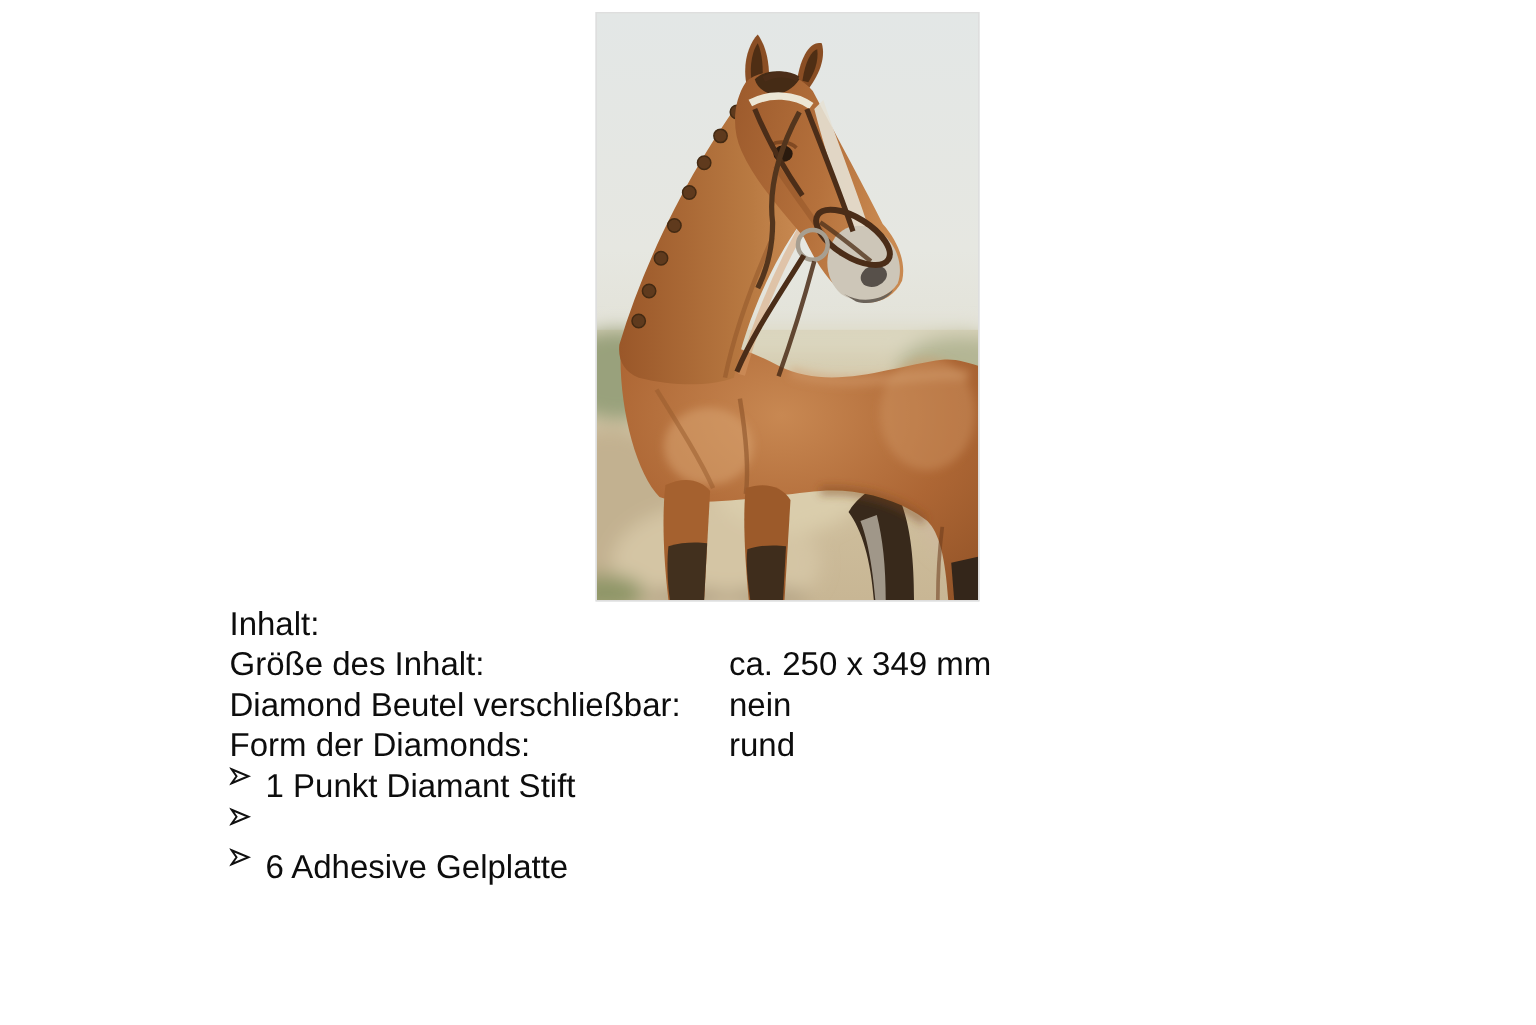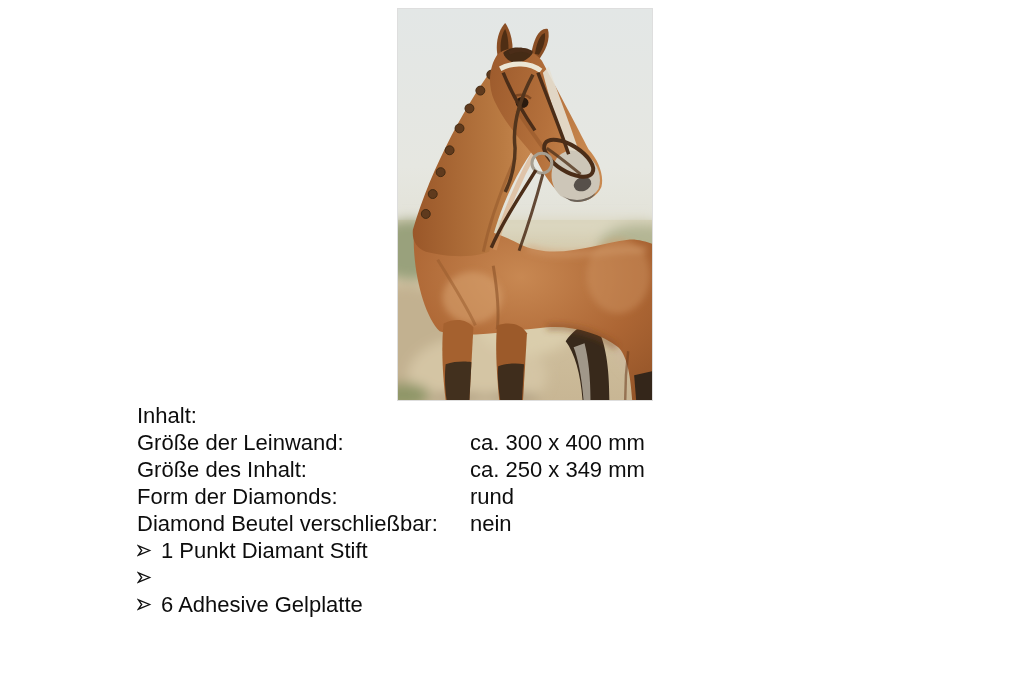--- a/index.html
+++ b/index.html
@@ -20,25 +20,25 @@
     background: #e4e8e5;
   }
   .photo svg { display: block; width: 100%; height: 100%; }
   .specs {
     position: absolute;
     left: 137px; top: 402px;
     font-size: 22px;
     line-height: 27px;
     white-space: nowrap;
   }
-  .spec-row { display: flex; }
+  .spec-row { display: flex; margin-left: 16px; }
   .spec-label { flex: 0 0 333px; }
   .spec-value {}
   .tool-list { display: flex; flex-direction: column; }
-  .tool-item { display: flex; align-items: center; height: 27px; }
+  .tool-item { display: flex; height: 27px; }
   .bullet-icon { width: 15px; height: 15px; flex: 0 0 15px; margin-right: 9px; }
 </style>
 </head>
 <body>
 
 <div class="photo">
   <svg viewBox="0 0 256 393" preserveAspectRatio="none" aria-hidden="true">
     <defs>
       <linearGradient id="sky" x1="0" y1="0" x2="0" y2="1">
         <stop offset="0" stop-color="#e3e7e6"></stop>
@@ -160,39 +160,35 @@
 </div>
 
 <div class="specs">
 
   <div class="spec-row">
     <span class="spec-label">Inhalt:</span>
     <span class="spec-value"></span>
   </div>
 
 
-  <div class="spec-row">
-    <span class="spec-label">Größe der Leinwand:</span>
-    <span class="spec-value">ca. 300 x 400 mm</span>
-  </div>
 
   <div class="spec-row">
     <span class="spec-label">Größe des Inhalt:</span>
     <span class="spec-value">ca. 250 x 349 mm</span>
   </div>
 
 
   <div class="spec-row">
+    <span class="spec-label">Diamond Beutel verschließbar:</span>
+    <span class="spec-value">nein</span>
+  </div>
+
+  <div class="spec-row">
     <span class="spec-label">Form der Diamonds:</span>
     <span class="spec-value">rund</span>
-  </div>
-
-  <div class="spec-row">
-    <span class="spec-label">Diamond Beutel verschließbar:</span>
-    <span class="spec-value">nein</span>
   </div>
 
   <div class="spec-row">
     <div class="tool-list">
       <div class="tool-item">
         <svg class="bullet-icon" viewBox="0 0 16 16" aria-hidden="true">
           <path d="M1.5,3 L13.5,8 L1.5,13 L5,8 Z" fill="#ffffff" stroke="#101010" stroke-width="1.4" stroke-linejoin="miter"></path>
         </svg>
         <span>1 Punkt Diamant Stift</span>
       </div>

